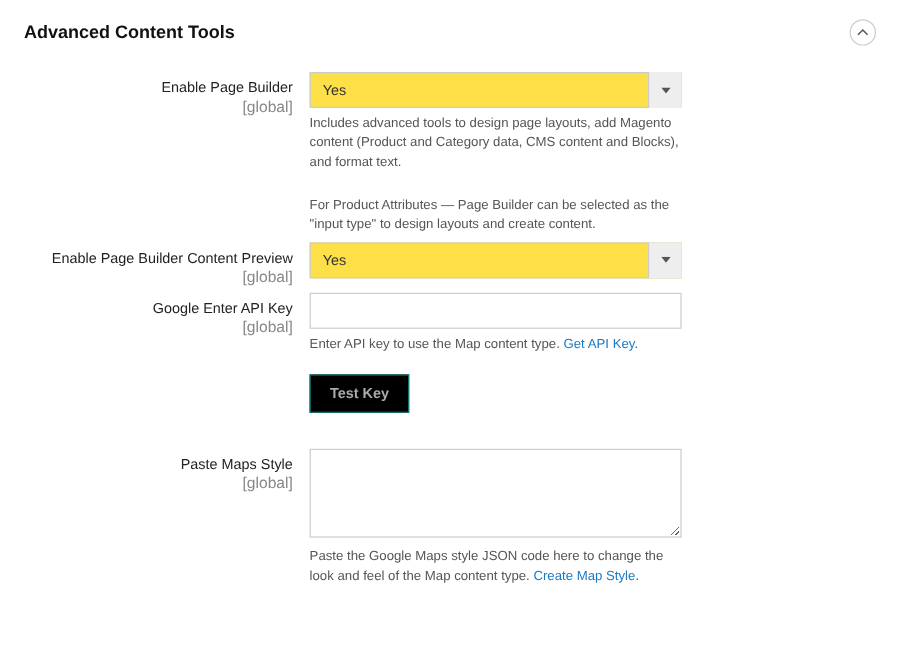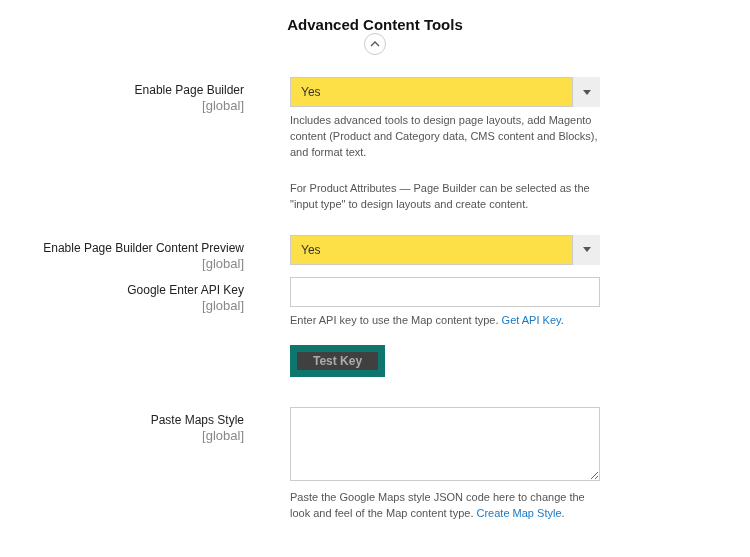--- a/index.html
+++ b/index.html
@@ -10,21 +10,20 @@
     font-size: 12px;
     color: #333;
     background: #fff;
     width: 750px;
   }
   .section-header {
     display: flex;
     justify-content: space-between;
     align-items: center;
     margin-bottom: 22px;
-    flex-direction: column;
   }
   .section-title {
     font-size: 15px;
     font-weight: 700;
     color: #111;
   }
   .collapse-btn {
     width: 22px;
     height: 22px;
     border: 1px solid #ccc;
@@ -33,21 +32,20 @@
     align-items: center;
     justify-content: center;
     cursor: pointer;
     background: #fff;
   }
   .collapse-btn svg { display: block; }
   .field-row {
     display: flex;
     align-items: flex-start;
     margin-bottom: 6px;
-    gap: 32px;
   }
   .label-col {
     width: 238px;
     text-align: right;
     padding-right: 14px;
     padding-top: 6px;
     flex-shrink: 0;
   }
   .field-label {
     font-size: 12px;
@@ -112,26 +110,26 @@
     color: #555;
     margin-top: 6px;
     line-height: 1.45;
   }
   .note a, .link {
     color: #1979c3;
     text-decoration: none;
     cursor: pointer;
   }
   .note-block { margin-bottom: 20px; }
-  .note-block:last-child { margin-bottom: 16px; }
+  .note-block:last-child { margin-bottom: 0; }
   .btn {
     height: 32px;
     padding: 0 16px;
-    border: 7px solid #0f766e;
-    background: #404040;
+    border: 1px solid #0f766e;
+    background: #000000;
     font-size: 12px;
     font-weight: 600;
     color: #aaa;
     cursor: not-allowed;
     margin-top: 16px;
   }
   .spacer-row { margin-bottom: 24px; }
 </style>
 </head>
 <body>

